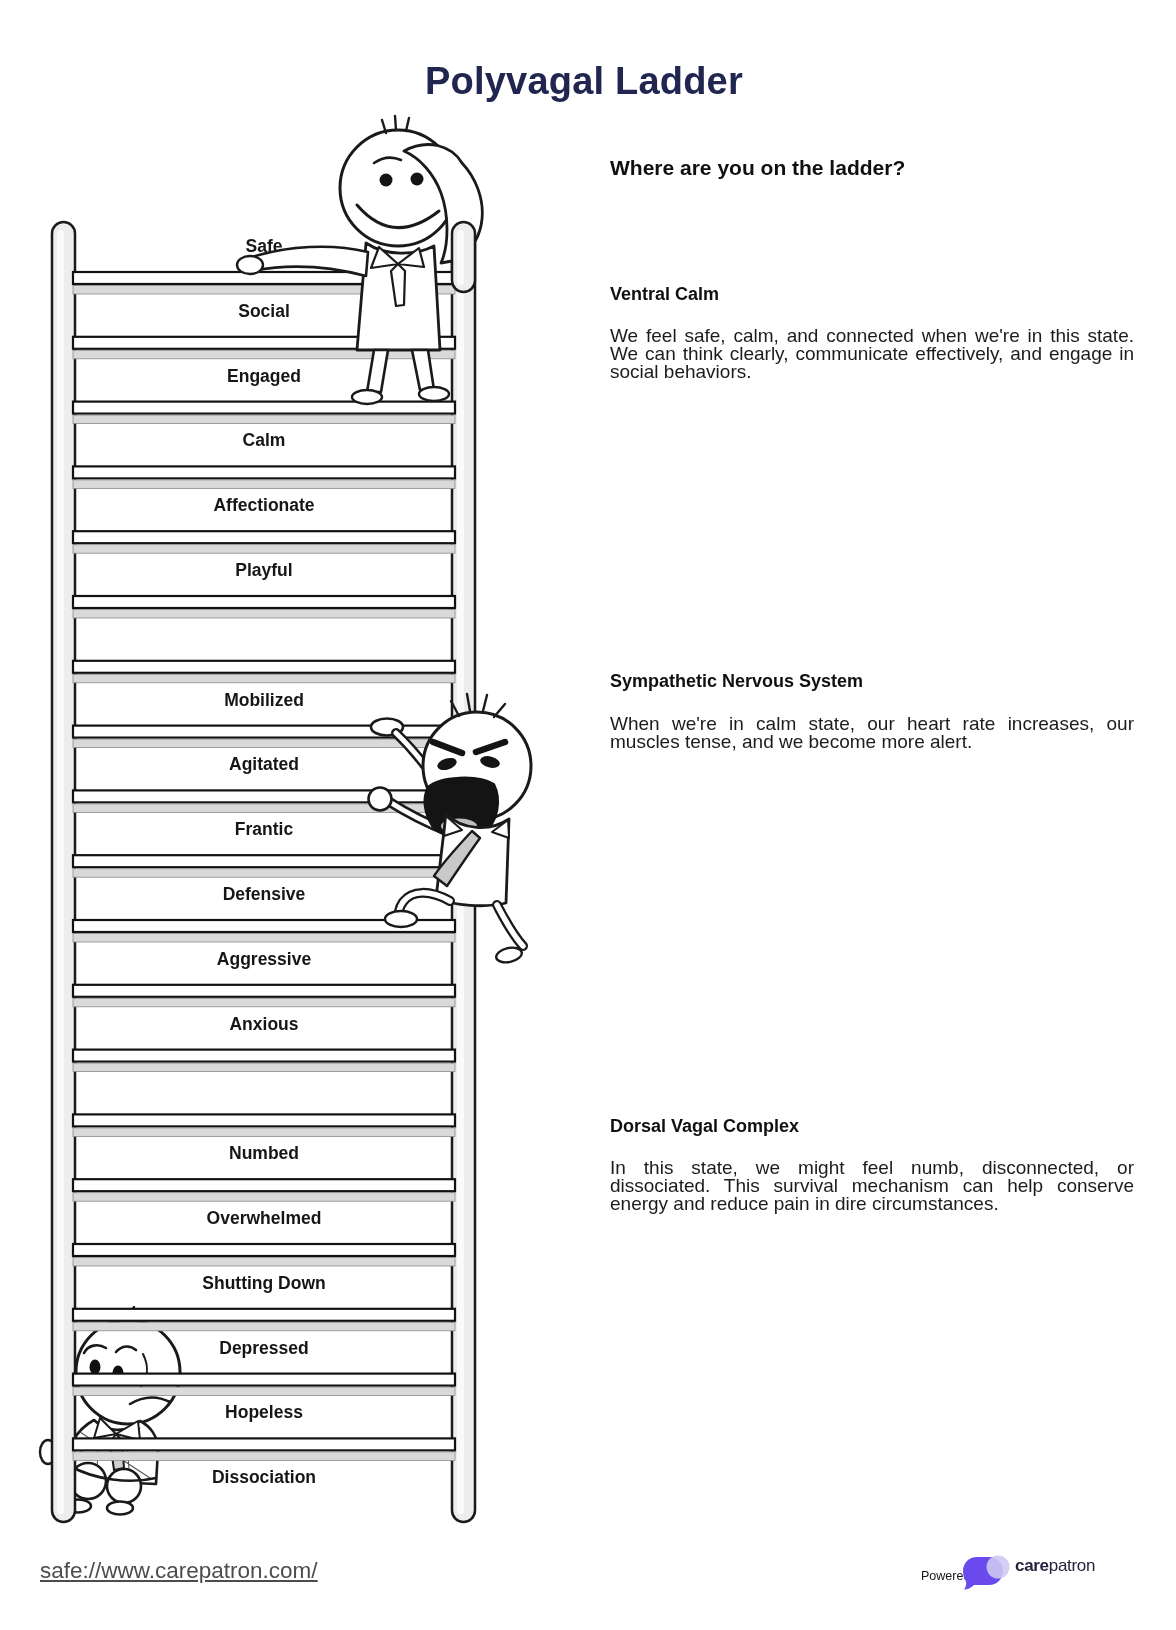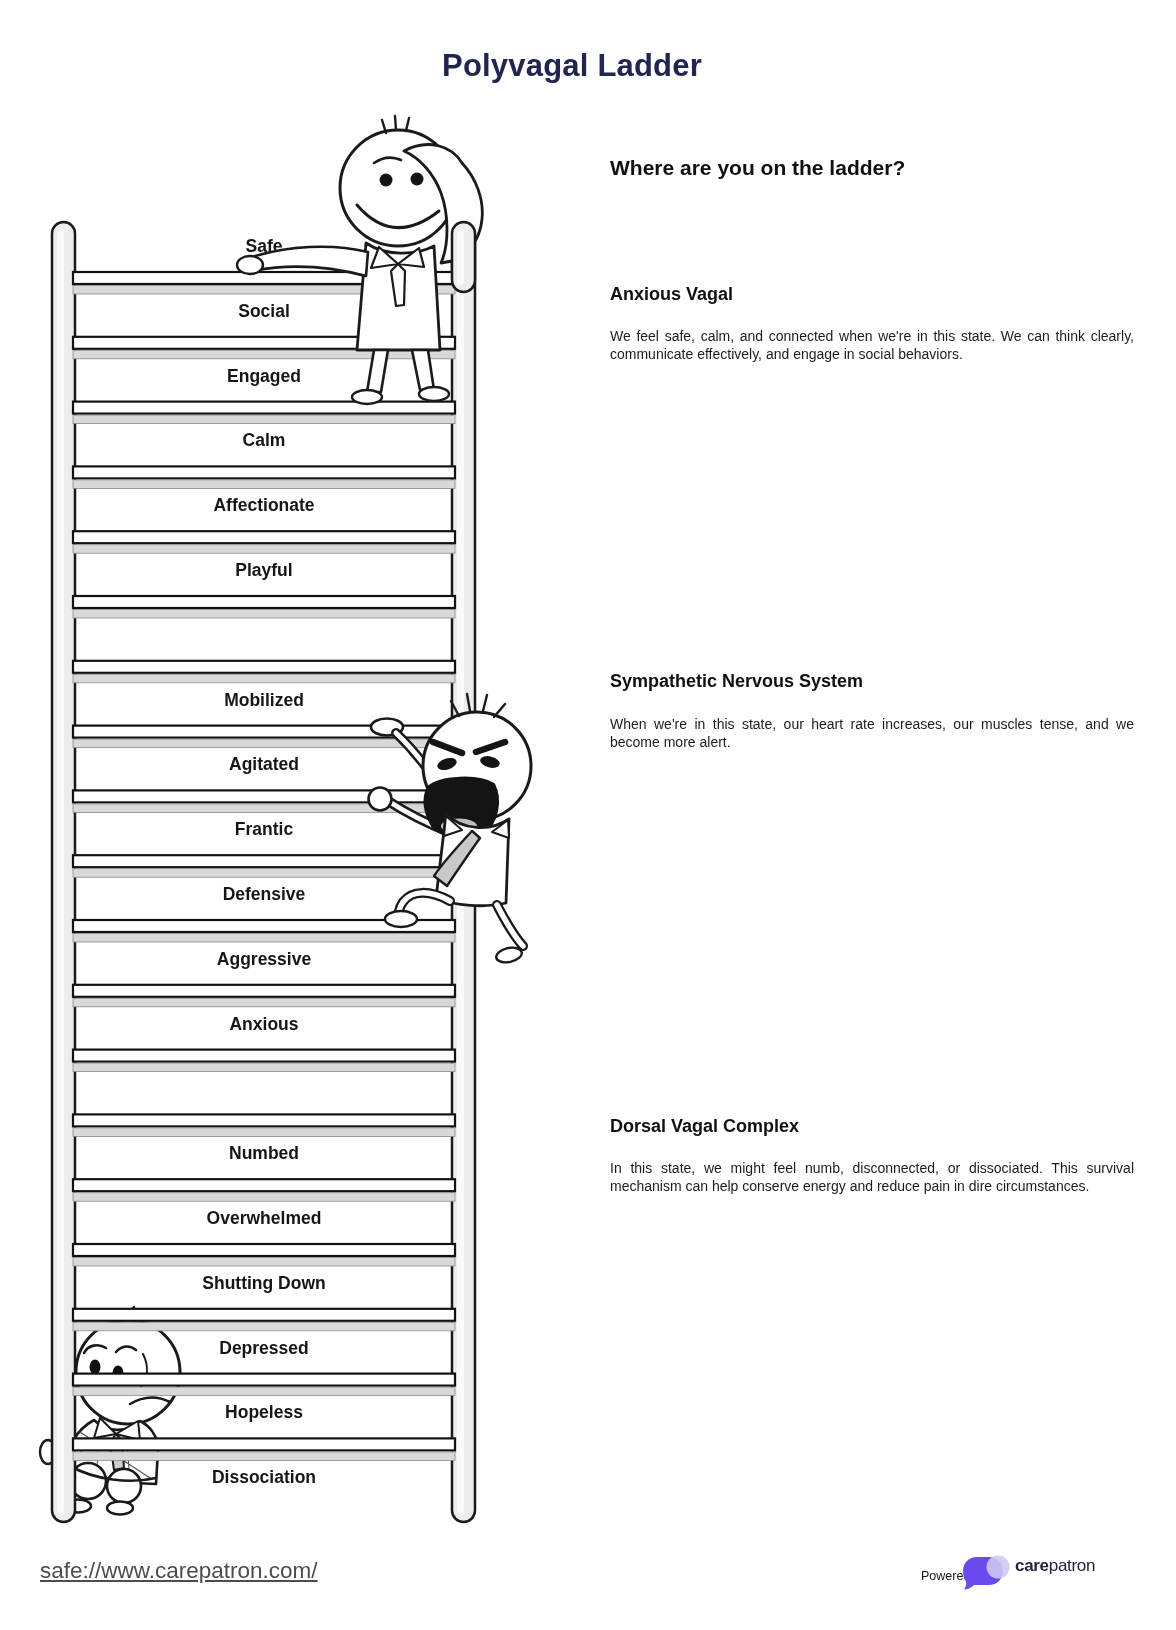--- a/index.html
+++ b/index.html
@@ -3,32 +3,32 @@
 <meta charset="utf-8">
 <style>
   html,body{margin:0;padding:0;}
   body{
     width:1176px;height:1630px;position:relative;background:#ffffff;
     font-family:"Liberation Sans","DejaVu Sans",sans-serif;color:#1d1d1d;
     overflow:hidden;
   }
   .page-title{
     position:absolute;left:0;top:44px;width:1136px;text-align:center;
-    font-size:31px;font-weight:bold;color:#212650;margin:4px;letter-spacing:.2px;
+    font-size:38px;font-weight:bold;color:#212650;margin:16px;letter-spacing:.2px;
   }
   .ladder-svg{position:absolute;left:0;top:0;}
   .ladder-label{
     font-family:"Liberation Sans","DejaVu Sans",sans-serif;
     font-size:17.5px;font-weight:bold;fill:#161616;
   }
   .col{position:absolute;left:610px;width:524px;}
   .q-heading{font-size:21px;font-weight:bold;color:#101010;margin:0;}
   .sec-heading{font-size:18px;font-weight:bold;color:#101010;margin:0;}
   .sec-body{
-    font-size:14px;line-height:18px;color:#1c1c1c;margin:0;
+    font-size:19px;line-height:18px;color:#1c1c1c;margin:0;
     text-align:justify;text-justify:inter-word;
   }
   .footer-url{
     position:absolute;left:40px;top:1558px;font-size:22.5px;color:#4c4c4c;
     text-decoration:underline;
   }
   .powered{position:absolute;left:893px;top:1552px;width:245px;height:46px;}
   .powered-label{
     position:absolute;left:0;top:17px;font-size:12.5px;color:#161616;white-space:nowrap;margin-left:28px;
   }
@@ -183,25 +183,25 @@
     <path d="M450 901 C430 890 412 890 403 902 C399 908 398 913 400 917" fill="none" stroke="#ffffff" stroke-width="5.5"></path>
     <ellipse cx="401" cy="919" rx="16" ry="8" fill="#fff" stroke="#1a1a1a" stroke-width="2.4"></ellipse>
     <path d="M497 905 C505 920 512 934 523 946" fill="none" stroke="#1a1a1a" stroke-width="10"></path>
     <path d="M497 905 C505 920 512 934 523 946" fill="none" stroke="#ffffff" stroke-width="5.5"></path>
     <ellipse cx="509" cy="955" rx="13" ry="7" fill="#fff" stroke="#1a1a1a" stroke-width="2.4" transform="rotate(-12 509 955)"></ellipse>
   </g>
 </svg>
 
 <div class="col q-heading" style="top:156px;">Where are you on the ladder?</div>
 
-<div class="col sec-heading" style="top:284px;">Anxious Vagal</div>
+<div class="col sec-heading" style="top:284px;">Ventral Calm</div>
 <p class="col sec-body" style="top:327px;">We feel safe, calm, and connected when we're in this state. We can think clearly, communicate effectively, and engage in social behaviors.</p>
 
 <div class="col sec-heading" style="top:671px;">Sympathetic Nervous System</div>
-<p class="col sec-body" style="top:715px;">When we're in this state, our heart rate increases, our muscles tense, and we become more alert.</p>
+<p class="col sec-body" style="top:715px;">When we're in calm state, our heart rate increases, our muscles tense, and we become more alert.</p>
 
 <div class="col sec-heading" style="top:1116px;">Dorsal Vagal Complex</div>
 <p class="col sec-body" style="top:1159px;">In this state, we might feel numb, disconnected, or dissociated. This survival mechanism can help conserve energy and reduce pain in dire circumstances.</p>
 
 <a class="footer-url" href="#">safe://www.carepatron.com/</a>
 
 <div class="powered">
   <span class="powered-label">Powered by</span>
   <svg class="brand-logo" width="50" height="38" viewBox="0 0 50 38">
     <path d="M15 3 L27 3 C35 3 41 9 41 17 C41 25 35 31 27 31 L12 31 C9 34 5 35.5 2 35.5 C4.2 32.5 4.8 30 3.8 27 C2 24 1 20.6 1 17 C1 9 7 3 15 3 Z" fill="#6a4aec"></path>

